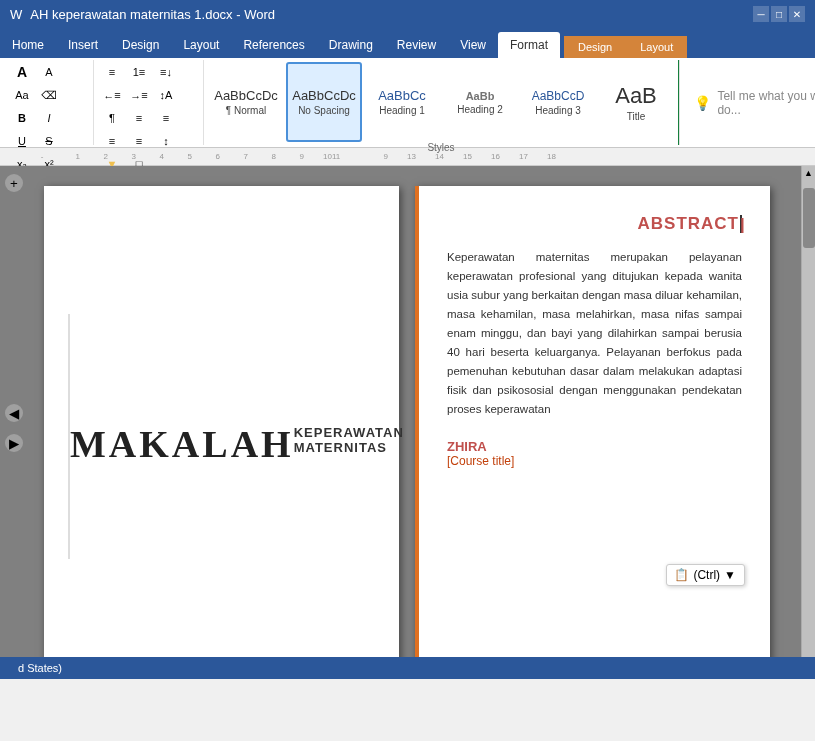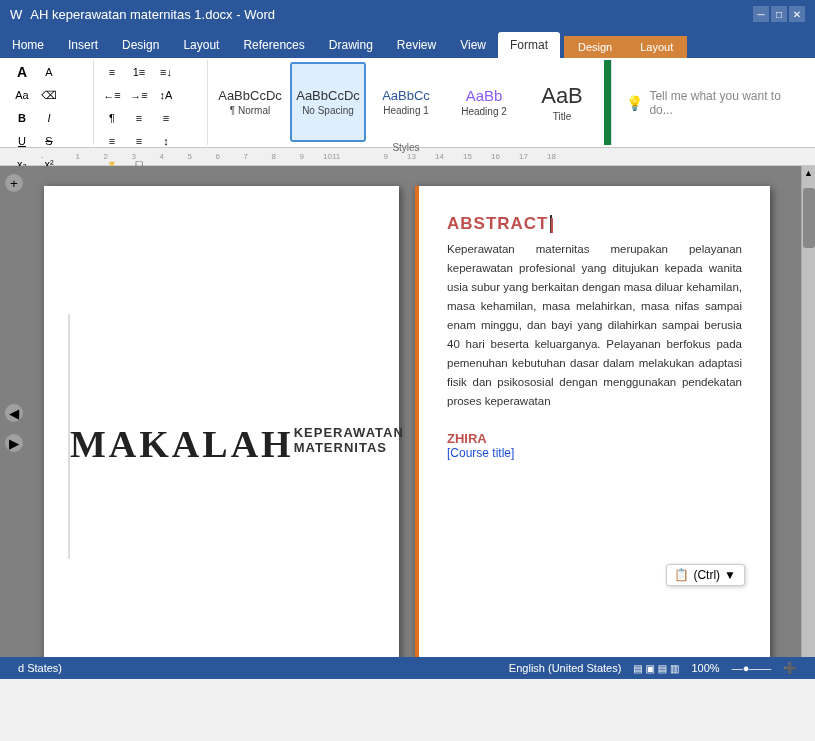--- a/index.html
+++ b/index.html
@@ -137,43 +137,47 @@
       <button class="rbtn">≡</button>
       <button class="rbtn">≡</button>
       <button class="rbtn">≡</button>
       <button class="rbtn">↕</button>
       <button class="rbtn" style="color:#f0c050;">▼</button>
       <button class="rbtn">□</button>
     </div>
     <div style="font-size:10px; color:#666; text-align:center;">Paragraph</div>
   </div>
 
-  <div style="display:flex; flex-direction:column; flex:1; border-right:7px solid #15803d; padding:2px 4px;">
+  <div style="display:flex; flex-direction:column; flex:1; border-right:1px solid #15803d; padding:2px 4px;">
     <div style="display:flex; align-items:center; flex:1; gap:2px;">
 
       <div class="sbox">
         <div class="sbox-preview" style="font-size:13px; color:#333;">AaBbCcDc</div>
         <div class="sbox-label">¶ Normal</div>
       </div>
 
       <div class="sbox selected">
         <div class="sbox-preview" style="font-size:13px; color:#333;">AaBbCcDc</div>
         <div class="sbox-label">No Spacing</div>
       </div>
 
       <div class="sbox">
         <div class="sbox-preview" style="font-size:13px; color:#2b579a;">AaBbCc</div>
         <div class="sbox-label">Heading 1</div>
       </div>
 
       <div class="sbox">
-        <div class="sbox-preview" style="font-size:15px; color:#8b5cf6; font-weight:normal;">AaBb</div>
+        <div class="sbox-preview" style="font-size:11px; color:#737373; font-weight:bold;">AaBb</div>
         <div class="sbox-label">Heading 2</div>
       </div>
 
+      <div class="sbox">
+        <div class="sbox-preview" style="font-size:12px; color:#2b579a;">AaBbCcD</div>
+        <div class="sbox-label">Heading 3</div>
+      </div>
 
       <div class="sbox">
         <div class="sbox-preview" style="font-size:22px; color:#333;">AaB</div>
         <div class="sbox-label">Title</div>
       </div>
     </div>
     <div style="font-size:10px; color:#666; text-align:center;">Styles</div>
   </div>
 
   <div class="tell-me-bar">
@@ -261,57 +265,50 @@
         </svg>
       </div>
 
       <div style="font-size:38px; font-weight:bold; color:#222; text-align:center; letter-spacing:3px; margin-top:16px; font-family: 'Times New Roman', serif;">MAKALAH</div>
 
       <div style="font-size:13px; font-weight:bold; color:#333; text-align:left; letter-spacing:1px; margin-top:8px;">KEPERAWATAN MATERNITAS</div>
     </div>
 
     <div style="background:white; width:355px; min-height:500px; box-shadow:2px 2px 8px rgba(0,0,0,0.5); padding:28px 28px; flex-shrink:0; position:relative; border-left:4px solid #e07020;">
 
-      <div style="color:#c0504d; font-size:17px; font-weight:bold; margin-bottom:6px; letter-spacing:1px; display:flex; align-items:center;">
+      <div style="color:#c0504d; font-size:17px; font-weight:bold; margin-bottom:14px; letter-spacing:1px; display:flex; align-items:center;justify-content:flex-end;">
         <span>ABSTRACT</span>
         <span style="display:inline-block; width:2px; height:18px; background:#333; margin-left:1px; animation: blink 1s infinite;">|</span>
       </div>
 
       <p style="font-size:11.5px; line-height:1.65; color:#333; text-align:justify;">Keperawatan maternitas merupakan pelayanan keperawatan profesional yang ditujukan kepada wanita usia subur yang berkaitan dengan masa diluar kehamilan, masa kehamilan, masa melahirkan, masa nifas sampai enam minggu, dan bayi yang dilahirkan sampai berusia 40 hari beserta keluarganya. Pelayanan berfokus pada pemenuhan kebutuhan dasar dalam melakukan adaptasi fisik dan psikososial dengan menggunakan pendekatan proses keperawatan</p>
 
       <div style="margin-top:20px;">
         <div style="color:#c0504d; font-size:13px; font-weight:bold;">ZHIRA</div>
-        <div style="font-size:12px; color:#1d4ed8;">[Course title]</div>
+        <div style="font-size:12px; color:#c2410c;">[Course title]</div>
       </div>
 
       <div style="position:absolute; bottom:100px; right:25px; background:white; border:1px solid #ccc; border-radius:3px; padding:3px 8px; font-size:12px; display:flex; align-items:center; gap:4px; box-shadow:1px 1px 4px rgba(0,0,0,0.2); cursor:pointer;">
         <span>📋</span>
         <span>(Ctrl)</span>
         <span>▼</span>
       </div>
     </div>
 
   </div>
 
   <div style="width:14px; background:#c0c0c0; display:flex; flex-direction:column; align-items:center; border-left:1px solid #aaa;">
     <button style="width:14px; height:14px; background:#c0c0c0; border:none; cursor:pointer; font-size:9px;">▲</button>
     <div style="width:12px; height:60px; background:#888; margin-top:8px; border-radius:3px;"></div>
   </div>
 </div>
 
 <div style="background:#2b579a; color:white; font-size:11px; height:22px; display:flex; align-items:center; padding:0 18px; justify-content:space-between;">
   <div style="display:flex; gap:16px;">
     <span>d States)</span>
-  </div>
-  <div style="display:flex; gap:12px; align-items:center;">
-    <span>English (United States)</span>
-    <span style="font-size:10px;">▤ ▣ ▤ ▥</span>
-    <span>100%</span>
-    <span>—●——</span>
-    <span>➕</span>
   </div>
 </div>
 
 <style>
 @keyframes blink {
   0%, 50% { opacity: 1; }
   51%, 100% { opacity: 0; }
 }
 </style>
 

